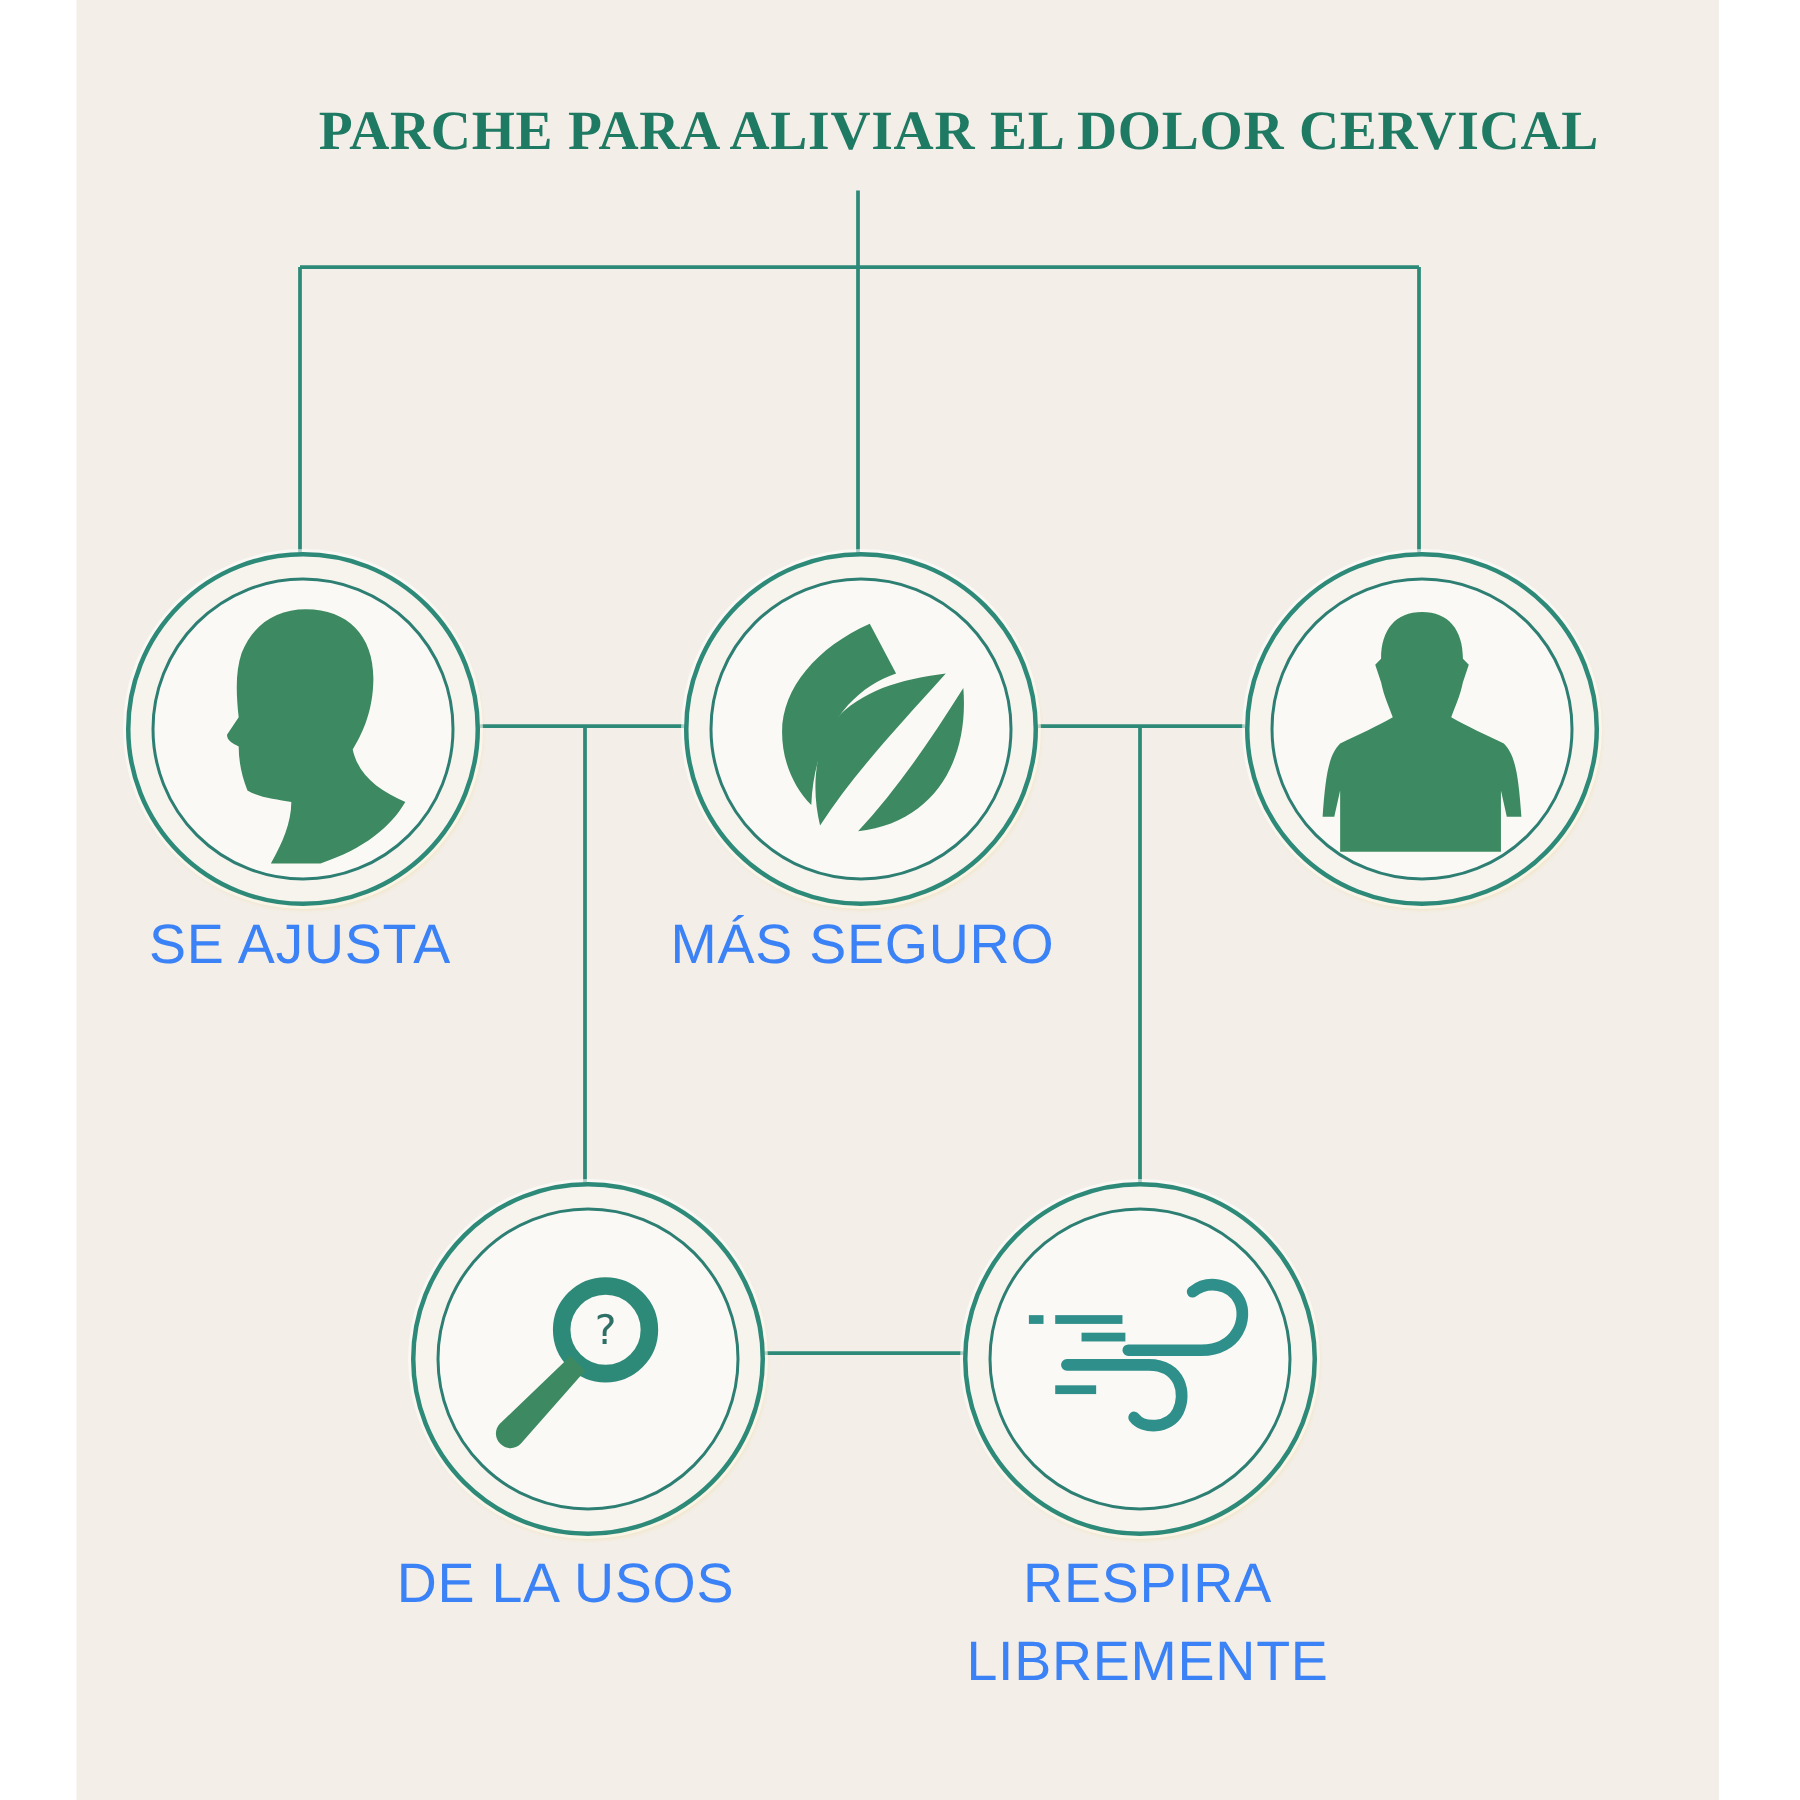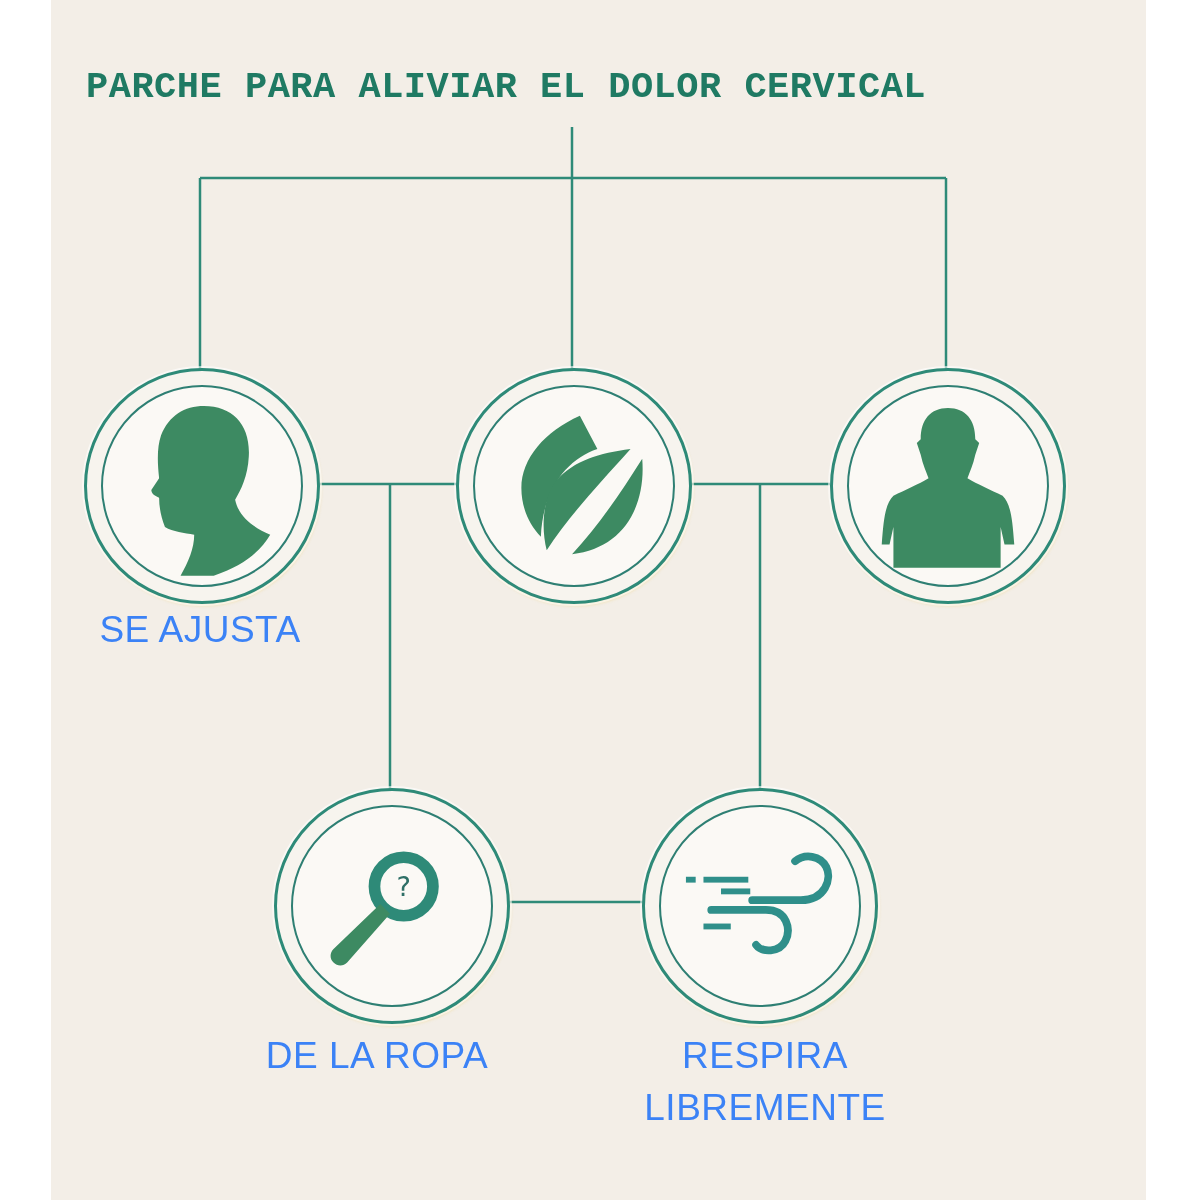--- a/index.html
+++ b/index.html
@@ -1,18 +1,18 @@
 <!DOCTYPE html>
 <html><head>
 <meta charset="utf-8">
 <style>
   html, body { margin:0; padding:0; }
   body { width:1200px; height:1200px; background:#ffffff; position:relative; overflow:hidden; font-family:"Liberation Sans", sans-serif; }
   .panel { position:absolute; left:51px; top:0; width:1095px; height:1200px; background:#f3eee7; }
-  .title { position:absolute; left:86px; top:66px; width:980px; font-family:Liberation Mono, monospace; font-weight:bold; font-size:37px; color:#1f7a63; letter-spacing:0.5px; white-space:nowrap; }
+  .title { position:absolute; left:86px; top:66px; width:980px; font-family:Liberation Serif, serif; font-weight:bold; font-size:37px; color:#1f7a63; letter-spacing:0.5px; white-space:nowrap;text-align:right; }
   svg.lines { position:absolute; left:0; top:0; width:1200px; height:1200px; }
   .node { position:absolute; width:236px; height:236px; border-radius:50%; border:3px solid #2e8a78; box-sizing:border-box; background:#f7f4ee; box-shadow: 0 0 0 2px rgba(255,255,255,0.6), 1px 2px 3px rgba(240,200,80,0.35); }
   .node .inner { position:absolute; left:14px; top:14px; right:14px; bottom:14px; border-radius:50%; border:2px solid #2e7f73; background:#fbf9f5; }
   .node svg { position:absolute; left:0; top:0; width:100%; height:100%; }
   .label { position:absolute; text-align:center; font-size:37px; color:#3b82f6; line-height:52px; letter-spacing:0.5px; white-space:nowrap; }
 </style>
 </head>
 <body>
 
 <div class="panel"></div>
@@ -78,22 +78,23 @@
       <rect x="78" y="100" width="30" height="6"></rect>
       <rect x="60" y="136" width="28" height="6"></rect>
     </g>
   </svg>
 </div>
 
 <div class="label" style="left:62px; top:604px; width:276px;">
   <div>SE AJUSTA</div>
 </div>
 <div class="label" style="left:420px; top:604px; width:310px;">
+  <div>MÁS SEGURO</div>
 </div>
 <div class="label" style="left:766px; top:604px; width:372px;">
 </div>
 <div class="label" style="left:212px; top:1030px; width:330px;">
-  <div>DE LA ROPA</div>
+  <div>DE LA USOS</div>
 </div>
 <div class="label" style="left:620px; top:1030px; width:290px;">
   <div>RESPIRA</div>
   <div>LIBREMENTE</div>
 </div>
 
 </body></html>

